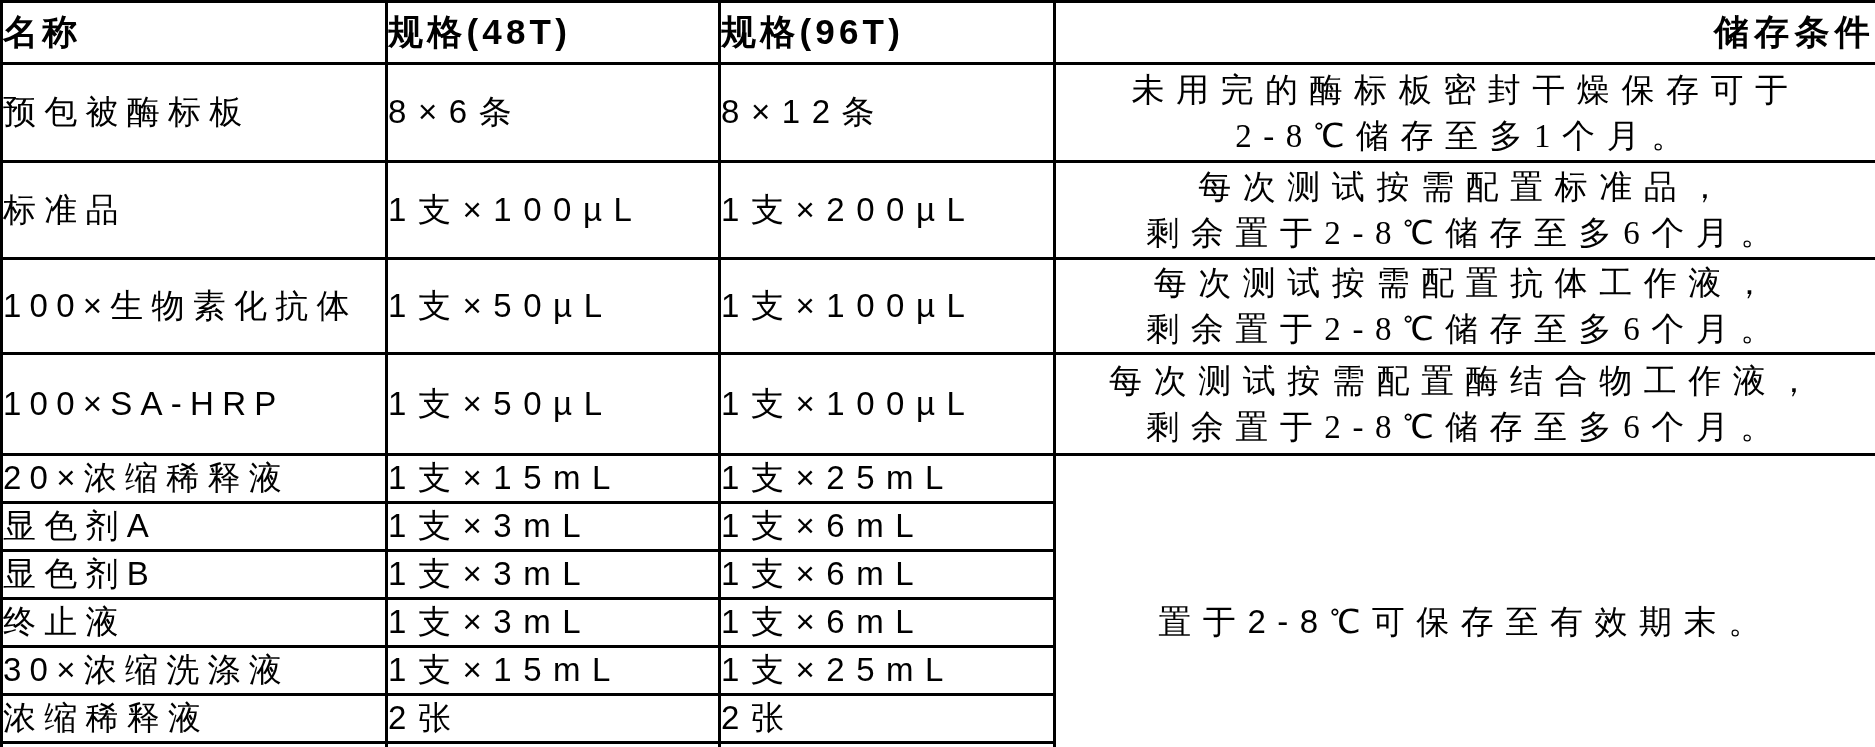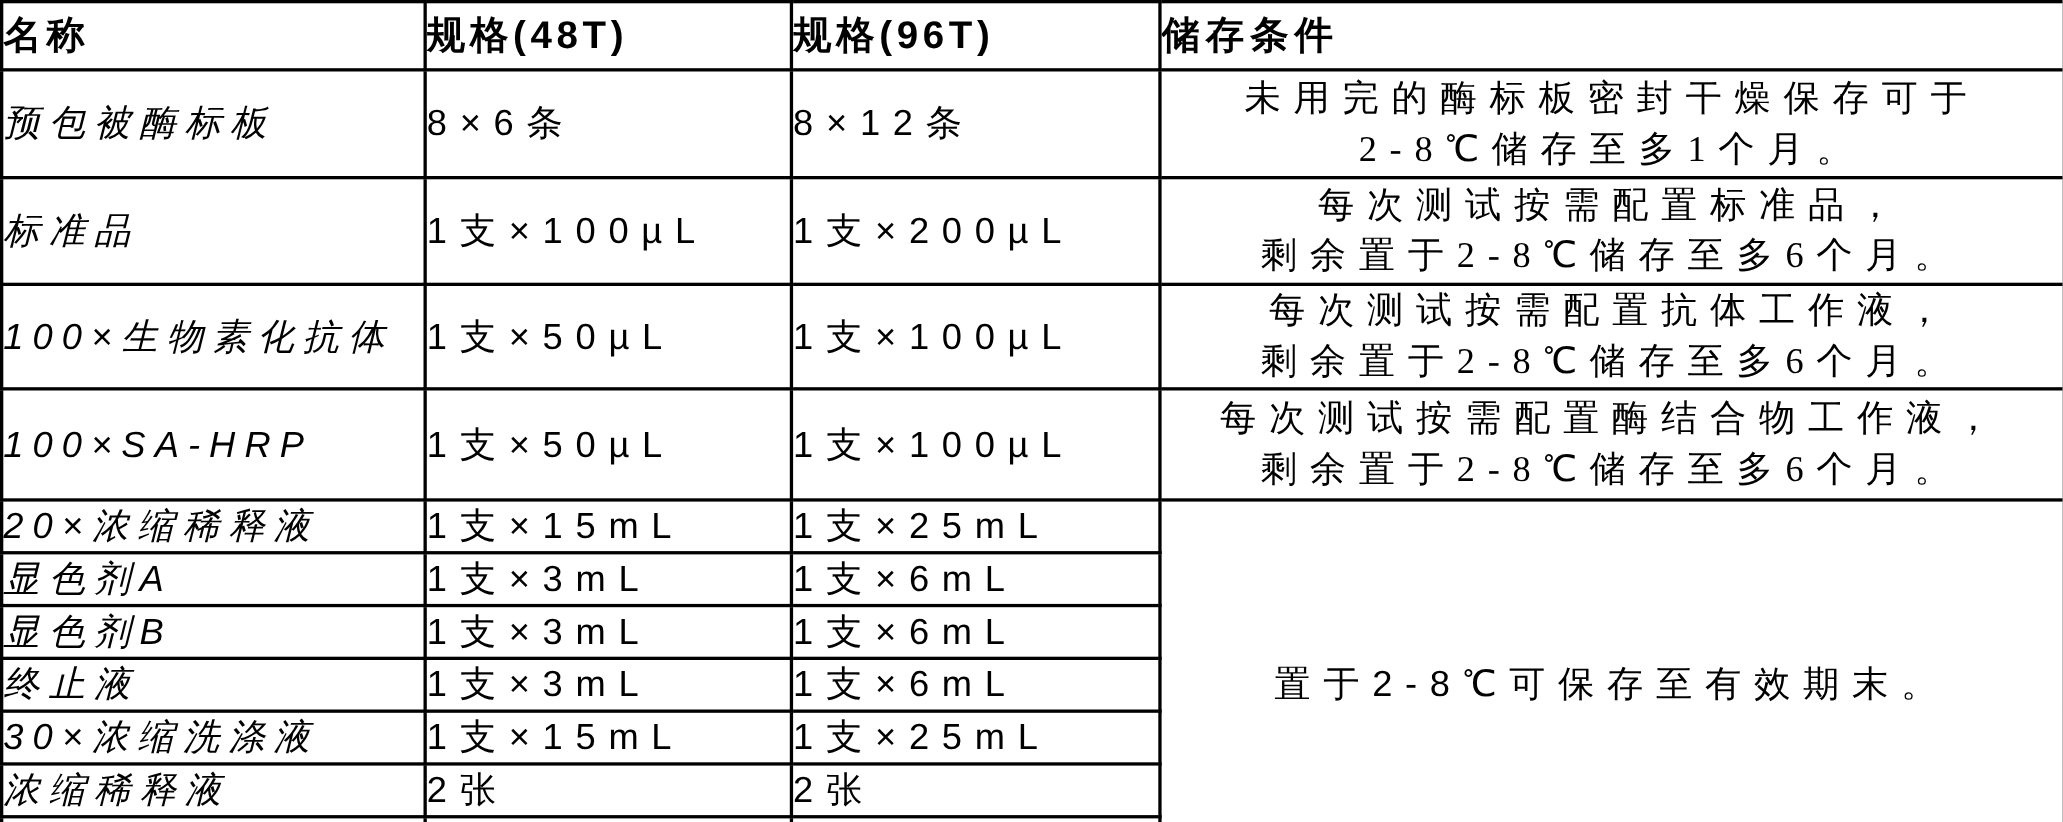--- a/index.html
+++ b/index.html
@@ -24,29 +24,28 @@
     font-weight: 700;
     letter-spacing: 0.12em;
     text-align: left;
   }
   th.h-name { padding-left: 16px; }
   th.h-spec { padding-left: 26px; }
   th.h-storage {
     font-size: 35px;
     font-weight: 700;
     letter-spacing: 0.15em;
-    text-align: left;
+    text-align: right;
   }
   td.c-name {
     font-size: 33px;
     font-weight: 500;
     letter-spacing: 0.25em;
     text-align: left;
     padding-left: 14px;
-    font-style: italic;
   }
   td.c-spec {
     font-size: 33px;
     font-weight: 500;
     letter-spacing: 0.35em;
     text-align: left;
     padding-left: 26px;
     margin-left: 44px;
   }
   td.c-storage {

